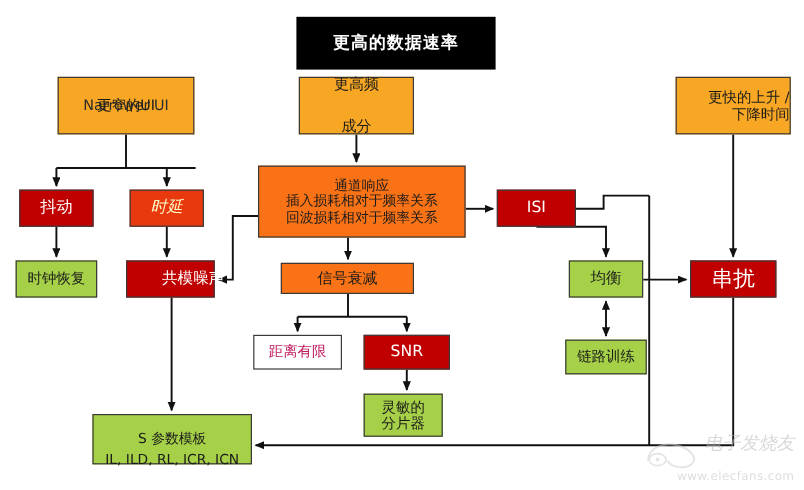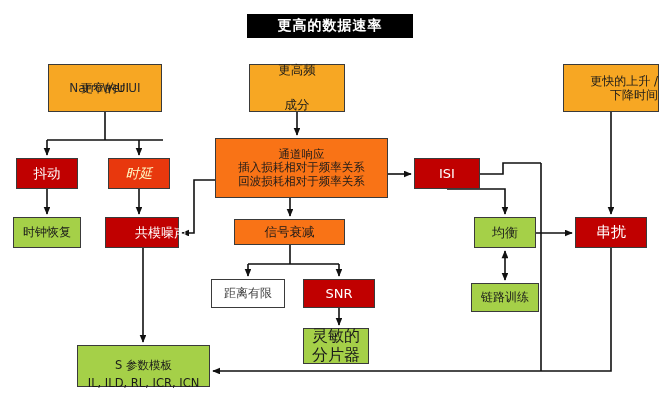--- a/index.html
+++ b/index.html
@@ -34,27 +34,27 @@
     z-index: 5;
   }
   .node .ln { display: block; white-space: nowrap; }
 
   
   .v-orange   { background: #F7A723; color: #1a1a1a; }
   .v-orange2  { background: #f97316; color: #1a1a1a; }
   .v-darkred  { background: #C00000; color: #ffffff; }
   .v-red      { background: #E8380D; color: #fef9c3; font-style: italic; }
   .v-green    { background: #A5D048; color: #1a1a1a; }
-  .v-white    { background: #ffffff; color: #404040; }
+  .v-white    { background: #ffffff; color: #be185d; }
 
   
   #title-banner {
     position: absolute;
     left: 247px; top: 14px;
-    width: 166px; height: 24px;
+    width: 166px; height: 44px;
     background: #000000;
     color: #ffffff;
     display: flex;
     align-items: center;
     justify-content: center;
     font-size: 14px;
     font-weight: bold;
     letter-spacing: 1px;
     z-index: 6;
   }
@@ -215,37 +215,46 @@
       </div>
       <div class="node v-darkred" style="left: 414px; top: 158px; width: 66px; height: 31px; font-size: 13px;">
         <span class="ln">ISI</span>
       </div>
       <div class="node v-orange2" style="left: 234px; top: 219px; width: 111px; height: 26px; font-size: 12.5px;">
         <span class="ln">信号衰减</span>
       </div>
       <div class="node v-green" style="left: 474px; top: 217px; width: 62px; height: 31px; font-size: 13px; align-items: center;">
         <span class="ln">均衡</span>
       </div>
-      <div class="node v-darkred" style="left: 575px; top: 217px; width: 72px; height: 31px; font-size: 15px;">
+      <div class="node v-darkred" style="left: 575px; top: 217px; width: 72px; height: 31px; font-size: 18px;">
         <span class="ln">串扰</span>
       </div>
       <div class="node v-white" style="left: 211px; top: 279px; width: 74px; height: 29px; font-size: 12px;">
         <span class="ln">距离有限</span>
       </div>
       <div class="node v-darkred" style="left: 303px; top: 279px; width: 72px; height: 29px; font-size: 13px;">
         <span class="ln">SNR</span>
       </div>
       <div class="node v-green" style="left: 471px; top: 283px; width: 68px; height: 29px; font-size: 12px;">
         <span class="ln">链路训练</span>
       </div>
-      <div class="node v-green" style="left: 303px; top: 328px; width: 66px; height: 36px; font-size: 16px;">
+      <div class="node v-green" style="left: 303px; top: 328px; width: 66px; height: 36px; font-size: 12px;">
         <span class="ln">灵敏的</span>
         <span class="ln">分片器</span>
       </div>
       <div class="node v-green" style="left: 77px; top: 345px; width: 133px; height: 42px;">
         <div class="split-top">S 参数模板</div>
         <div class="split-rule"></div>
         <div class="split-bot">IL, ILD, RL, ICR, ICN</div>
       </div>
     </div>
 
+  <div id="watermark">
+    <svg class="wm-mark" width="46" height="26" viewBox="0 0 46 26">
+      <path d="M2,18 C2,8 14,2 26,5 C38,8 44,16 38,21 C33,25 22,24 18,18" fill="none" stroke="#cfcfcf" stroke-width="1.6"></path>
+      <ellipse cx="10" cy="17" rx="7" ry="5" fill="none" stroke="#cfcfcf" stroke-width="1.4"></ellipse>
+      <circle cx="10" cy="17" r="1.6" fill="#cfcfcf"></circle>
+    </svg>
+    <div class="wm-cn">电子发烧友</div>
+    <div class="wm-url">www.elecfans.com</div>
+  </div>
 
 </div>
 
 </body></html>

